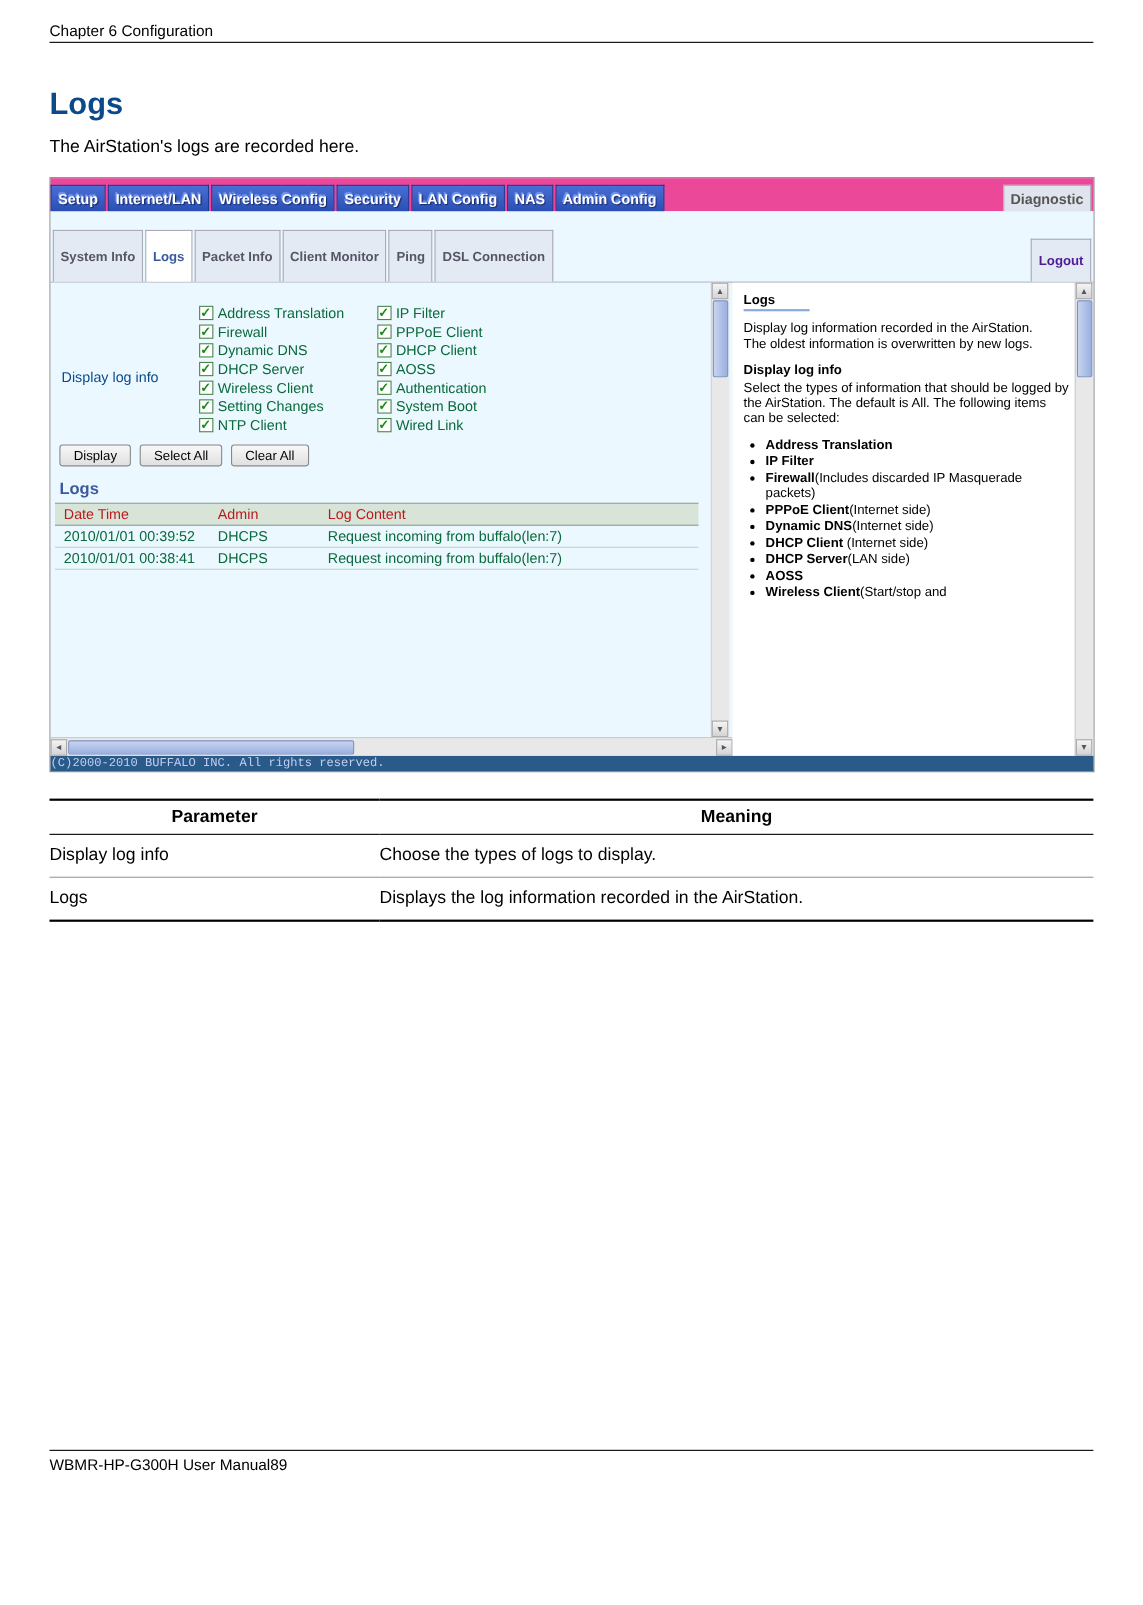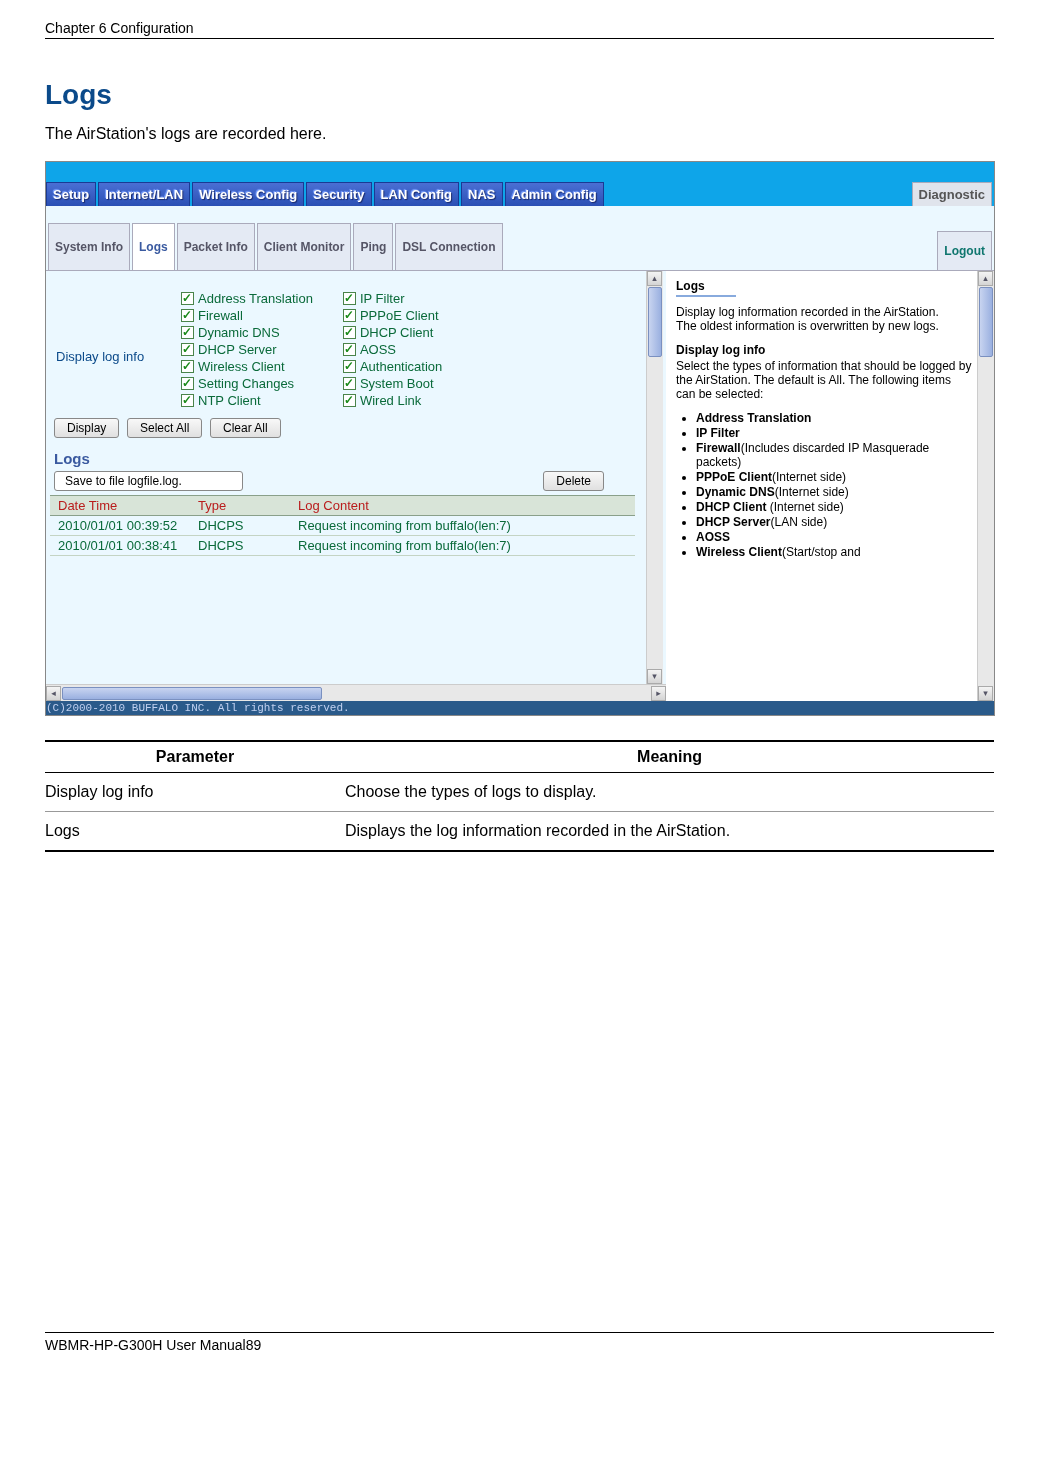--- a/index.html
+++ b/index.html
@@ -36,22 +36,22 @@
   .screenshot {
     border: 1px solid #888;
     width: 950px;
     background: #ebf8ff;
     font-family: Tahoma, Arial, sans-serif;
     font-size: 13px;
     color: #000;
   }
   .tab-row {
     display: flex;
-    background: #0ea5e9;
-    padding: 20px 0 0 0;
+    background: #ec4899;
+    padding: 6px 0 0 0;
     align-items: flex-end;
   }
   .main-tab {
     background: linear-gradient(#4a6fd4, #2a4fb4);
     color: #fff;
     padding: 4px 6px;
     margin-right: 2px;
     border: 1px solid #1a3a94;
     border-bottom: none;
     font-weight: bold;
@@ -87,21 +87,21 @@
     font-weight: bold;
     font-size: 12px;
     cursor: pointer;
   }
   .sub-tab.active {
     background: #fff;
     color: #3a5aa0;
   }
   .logout {
     margin-left: auto;
-    color: #0f766e;
+    color: #4c1d95;
     font-weight: bold;
     padding: 12px 6px;
     border: 1px solid #aab;
     border-bottom: none;
     background: #e4eaf4;
     font-size: 12px;
     cursor: pointer;
     margin-top: 23px;
   }
   .content-row {
@@ -385,29 +385,25 @@
                     <div class="check-item"><span class="check-box"></span><span>Wired Link</span></div>
                   </div>
                 </div>
               </div>
               <div class="btn-row">
                 <button class="win-btn">Display</button>
                 <button class="win-btn">Select All</button>
                 <button class="win-btn">Clear All</button>
               </div>
               <div class="logs-title">Logs</div>
-              <div class="save-row">
-                <div class="save-box">Save to file logfile.log.</div>
-                <button class="win-btn">Delete</button>
-              </div>
               <table class="log-table">
                 <tbody>
                     <tr>
                   <th class="log-th" style="width:140px">Date Time</th>
-                  <th class="log-th" style="width:100px">Type</th>
+                  <th class="log-th" style="width:100px">Admin</th>
                   <th class="log-th">Log Content</th>
                 </tr>
                 <tr>
                   <td class="log-td">2010/01/01 00:39:52</td>
                   <td class="log-td">DHCPS</td>
                   <td class="log-td">Request incoming from buffalo(len:7)</td>
                 </tr>
                 <tr>
                   <td class="log-td">2010/01/01 00:38:41</td>
                   <td class="log-td">DHCPS</td>

